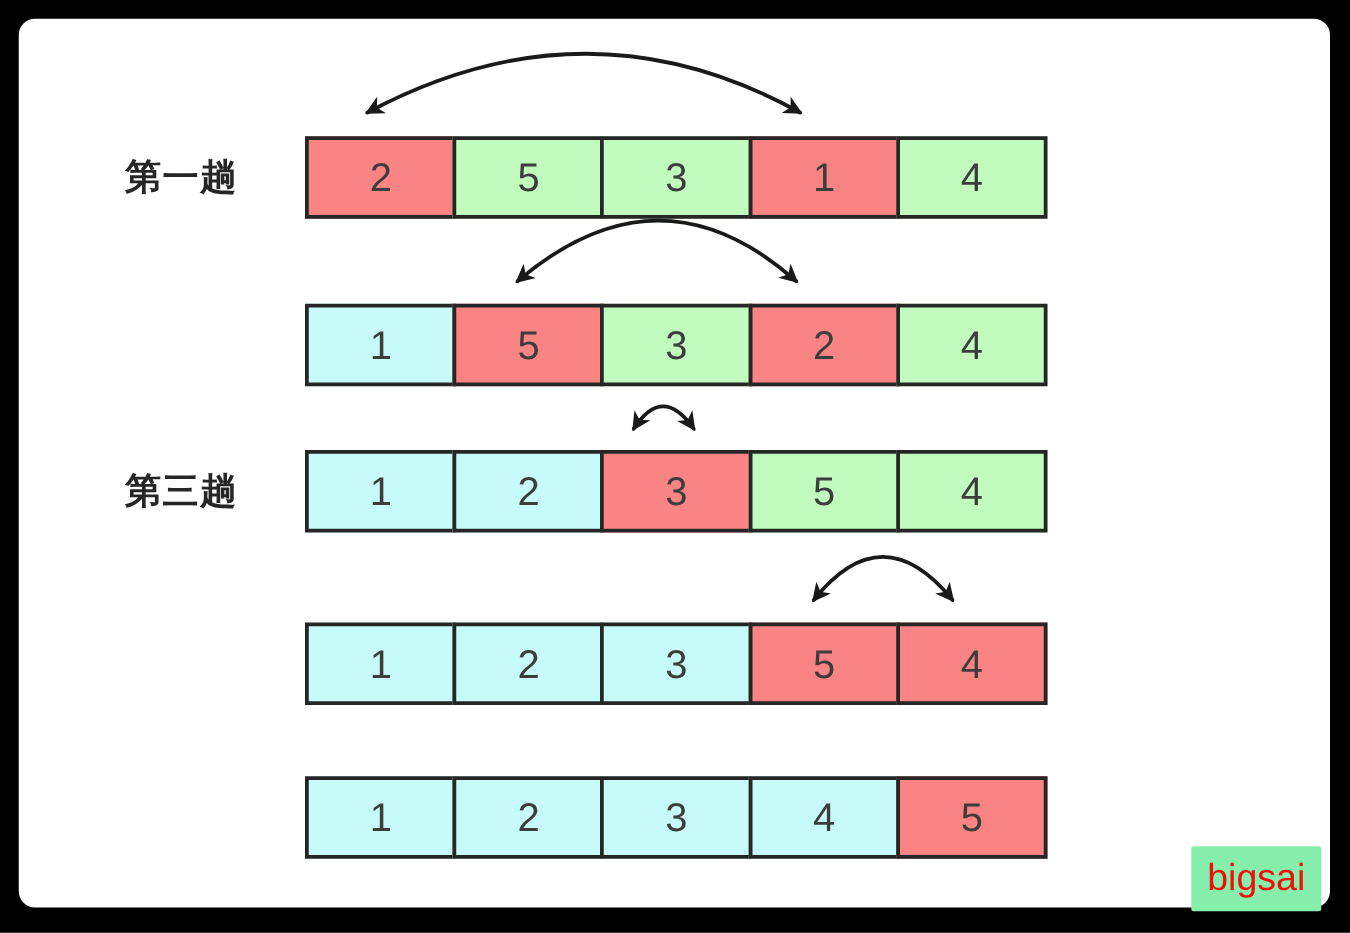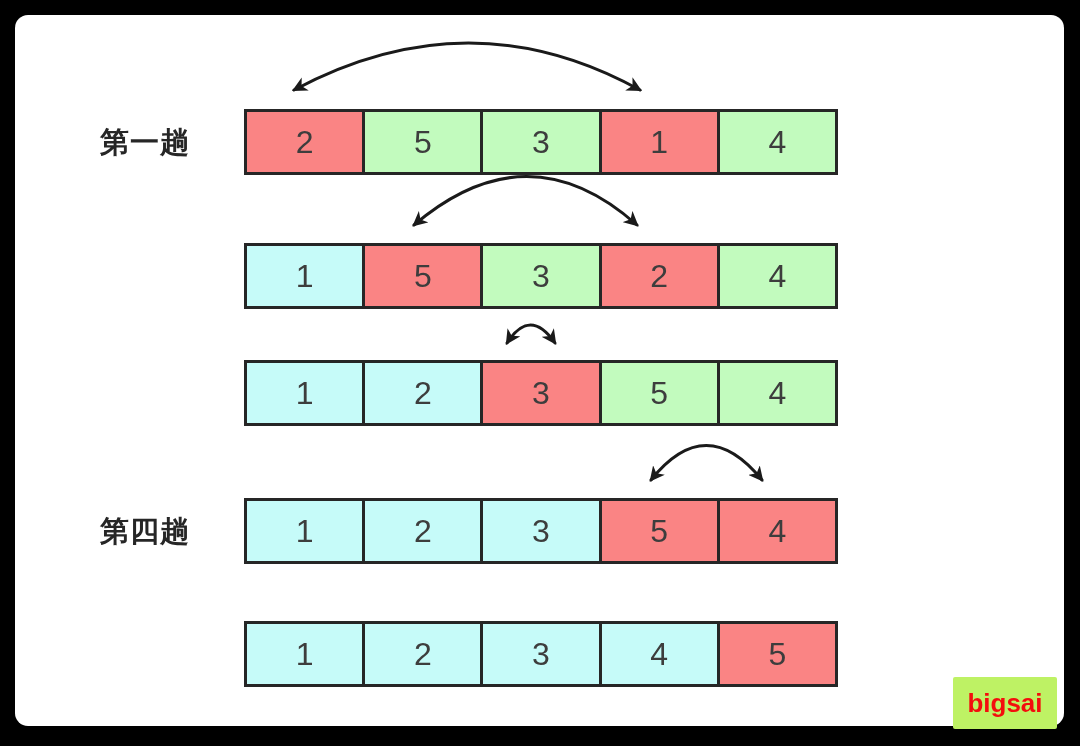--- a/index.html
+++ b/index.html
@@ -75,24 +75,24 @@
     width: 1080px;
     height: 746px;
     pointer-events: none;
   }
   .watermark {
     position: absolute;
     left: 938px;
     top: 662px;
     width: 104px;
     height: 52px;
-    background: #bef264;
+    background: #86efac;
     color: #F40D0D;
-    font-size: 26px;
-    font-weight: 700;
+    font-size: 30px;
+    font-weight: 400;
     display: flex;
     align-items: center;
     justify-content: center;
     border-radius: 2px;
   }
   
   #row-0 { top: 94px; }
   #row-1 { top: 228px; }
   #row-2 { top: 345px; }
   #row-3 { top: 483px; }
@@ -139,41 +139,41 @@
         <div class="cell" data-color="red">
             <span>2</span>
           </div>
         <div class="cell" data-color="green">
             <span>4</span>
           </div>
       </div>
     </div>
 
     <div class="row" id="row-2">
+      <div class="row-label">第三趟</div>
       <div class="cells">
         <div class="cell" data-color="cyan">
             <span>1</span>
           </div>
         <div class="cell" data-color="cyan">
             <span>2</span>
           </div>
         <div class="cell" data-color="red">
             <span>3</span>
           </div>
         <div class="cell" data-color="green">
             <span>5</span>
           </div>
         <div class="cell" data-color="green">
             <span>4</span>
           </div>
       </div>
     </div>
 
     <div class="row" id="row-3">
-      <div class="row-label">第四趟</div>
       <div class="cells">
         <div class="cell" data-color="cyan">
             <span>1</span>
           </div>
         <div class="cell" data-color="cyan">
             <span>2</span>
           </div>
         <div class="cell" data-color="cyan">
             <span>3</span>
           </div>

